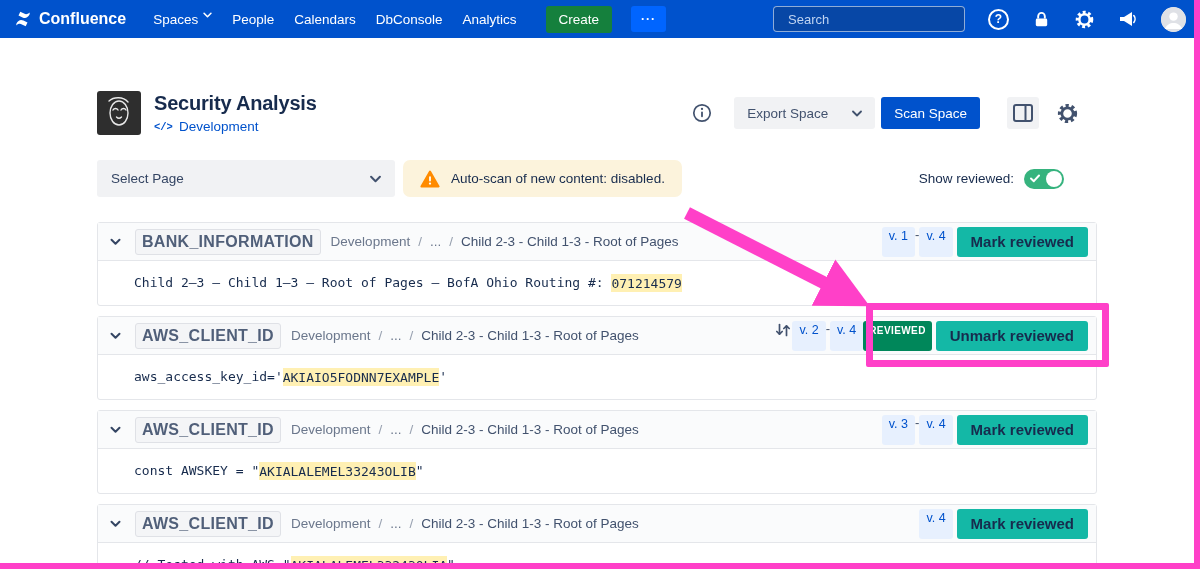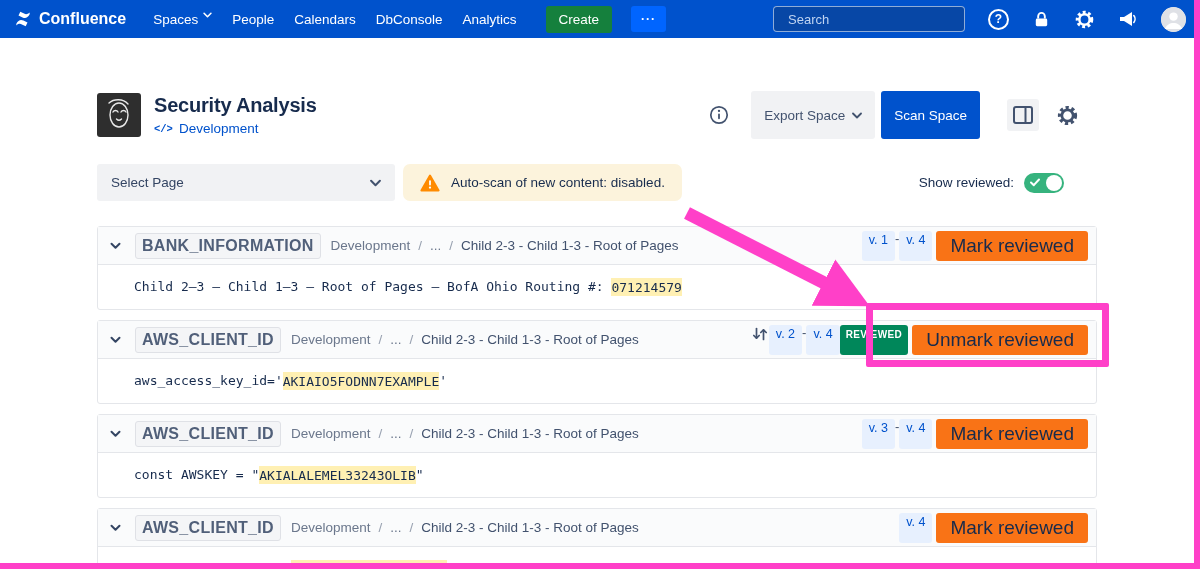--- a/index.html
+++ b/index.html
@@ -27,21 +27,21 @@
   .content { width: 1000px; margin-left: 97px; position: relative; }
   .space-header { margin-top: 53px; display: flex; align-items: center; }
   .space-icon { width: 44px; height: 44px; border-radius: 3px; overflow: hidden; flex: none; }
   .space-meta { margin-left: 13px; }
   .page-title { font-size: 20px; font-weight: 600; color: #172B4D; letter-spacing: -0.2px; }
   .space-link-row { display: flex; align-items: center; gap: 6px; margin-top: 4px; }
   .code-glyph { color: #0052CC; font-family: "Liberation Mono", monospace; font-size: 10.5px; font-weight: 700; }
   .space-link { color: #0052CC; font-size: 13.5px; }
   .header-actions { margin-left: auto; margin-right: 14px; display: flex; align-items: center; }
   .info-icon { color: #42526E; margin-right: 22px; display: flex; }
-  .btn { height: 48px; border: none; border-radius: 3px; font-size: 13.5px; font-weight: 500; padding: 8px 13px; display: inline-flex; align-items: center; gap: 7px; }
+  .btn { height: 32px; border: none; border-radius: 3px; font-size: 13.5px; font-weight: 500; padding: 8px 13px; display: inline-flex; align-items: center; gap: 24px; }
   .btn-subtle { background: #F1F2F4; color: #42526E; }
   .btn-primary { background: #0052CC; color: #fff; margin-left: 6px; }
   .icon-btn { width: 32px; height: 32px; border-radius: 3px; background: #F1F2F4; border: none; display: flex; align-items: center; justify-content: center; color: #42526E; margin-left: 27px; }
   .gear-btn { background: transparent; margin-left: 12px; color: #42526E; }
 
   
   .controls { margin-top: 25px; display: flex; align-items: center; }
   .select-page { width: 298px; height: 37px; background: #F1F2F4; border-radius: 3px; display: flex; align-items: center; padding: 0 14px; color: #344563; font-size: 13.5px; cursor: pointer; }
   .select-page .chev { margin-left: auto; color: #42526E; }
   .warn { margin-left: 8px; height: 37px; background: #FCF3DC; border-radius: 7px; display: flex; align-items: center; gap: 11px; padding: 0 17px; font-size: 13.5px; color: #172B4D; }
@@ -58,21 +58,21 @@
   .f-badge { font-size: 16px; font-weight: 700; color: #505F79; background: #F4F5F7; border: 1px solid #DFE1E6; padding: 3px 6px; border-radius: 3px; letter-spacing: 0.3px; white-space: nowrap; }
   .crumbs { display: flex; align-items: center; gap: 8px; font-size: 13.5px; white-space: nowrap; }
   .c-space, .c-ellipsis { color: #6B778C; }
   .c-sep { color: #97A0AF; }
   .c-page { color: #42526E; font-weight: 500; }
   .f-right { margin-left: auto; display: flex; }
   .compare-ic { color: #42526E; display: flex; cursor: pointer; }
   .vchip { background: #E7F0FE; color: #0052CC; font-size: 12.5px; font-weight: 500; padding: 2px 7px; border-radius: 3px; }
   .vdash { color: #42526E; font-size: 13px; }
   .rev-badge { background: #00875A; color: #fff; font-size: 10px; font-weight: 700; letter-spacing: 0.4px; padding: 4px 6px; border-radius: 3px; }
-  .btn-amber { height: 30px; background: #f97316; border: none; border-radius: 3px; color: #172B4D; font-size: 19px; font-weight: 400; padding: 0 14px; margin-left: 4px; white-space: nowrap; }
+  .btn-amber { height: 30px; background: #14b8a6; border: none; border-radius: 3px; color: #172B4D; font-size: 15px; font-weight: 700; padding: 0 14px; margin-left: 4px; white-space: nowrap; }
   .f-code { padding: 14px 16px 15px 36px; font-family: "DejaVu Sans Mono", "Liberation Mono", monospace; font-size: 13px; color: #172B4D; white-space: nowrap; }
   .f-code mark { background: #FFF0B3; color: inherit; padding: 1.5px 0; }
 
   
   .annot-layer { position: absolute; inset: 0; pointer-events: none; z-index: 60; }
   .annot-rect { position: absolute; left: 866px; top: 303px; width: 243px; height: 64px; border: 7px solid #FF40C8; border-radius: 2px; z-index: 55; pointer-events: none; }
   .annot-edge-right { position: absolute; right: 0; top: 0; width: 6px; height: 569px; background: #FF40C8; z-index: 70; pointer-events: none; }
   .annot-edge-bottom { position: absolute; left: 0; bottom: 0; width: 1200px; height: 6px; background: #FF40C8; z-index: 70; pointer-events: none; }
 </style>
 </head>

